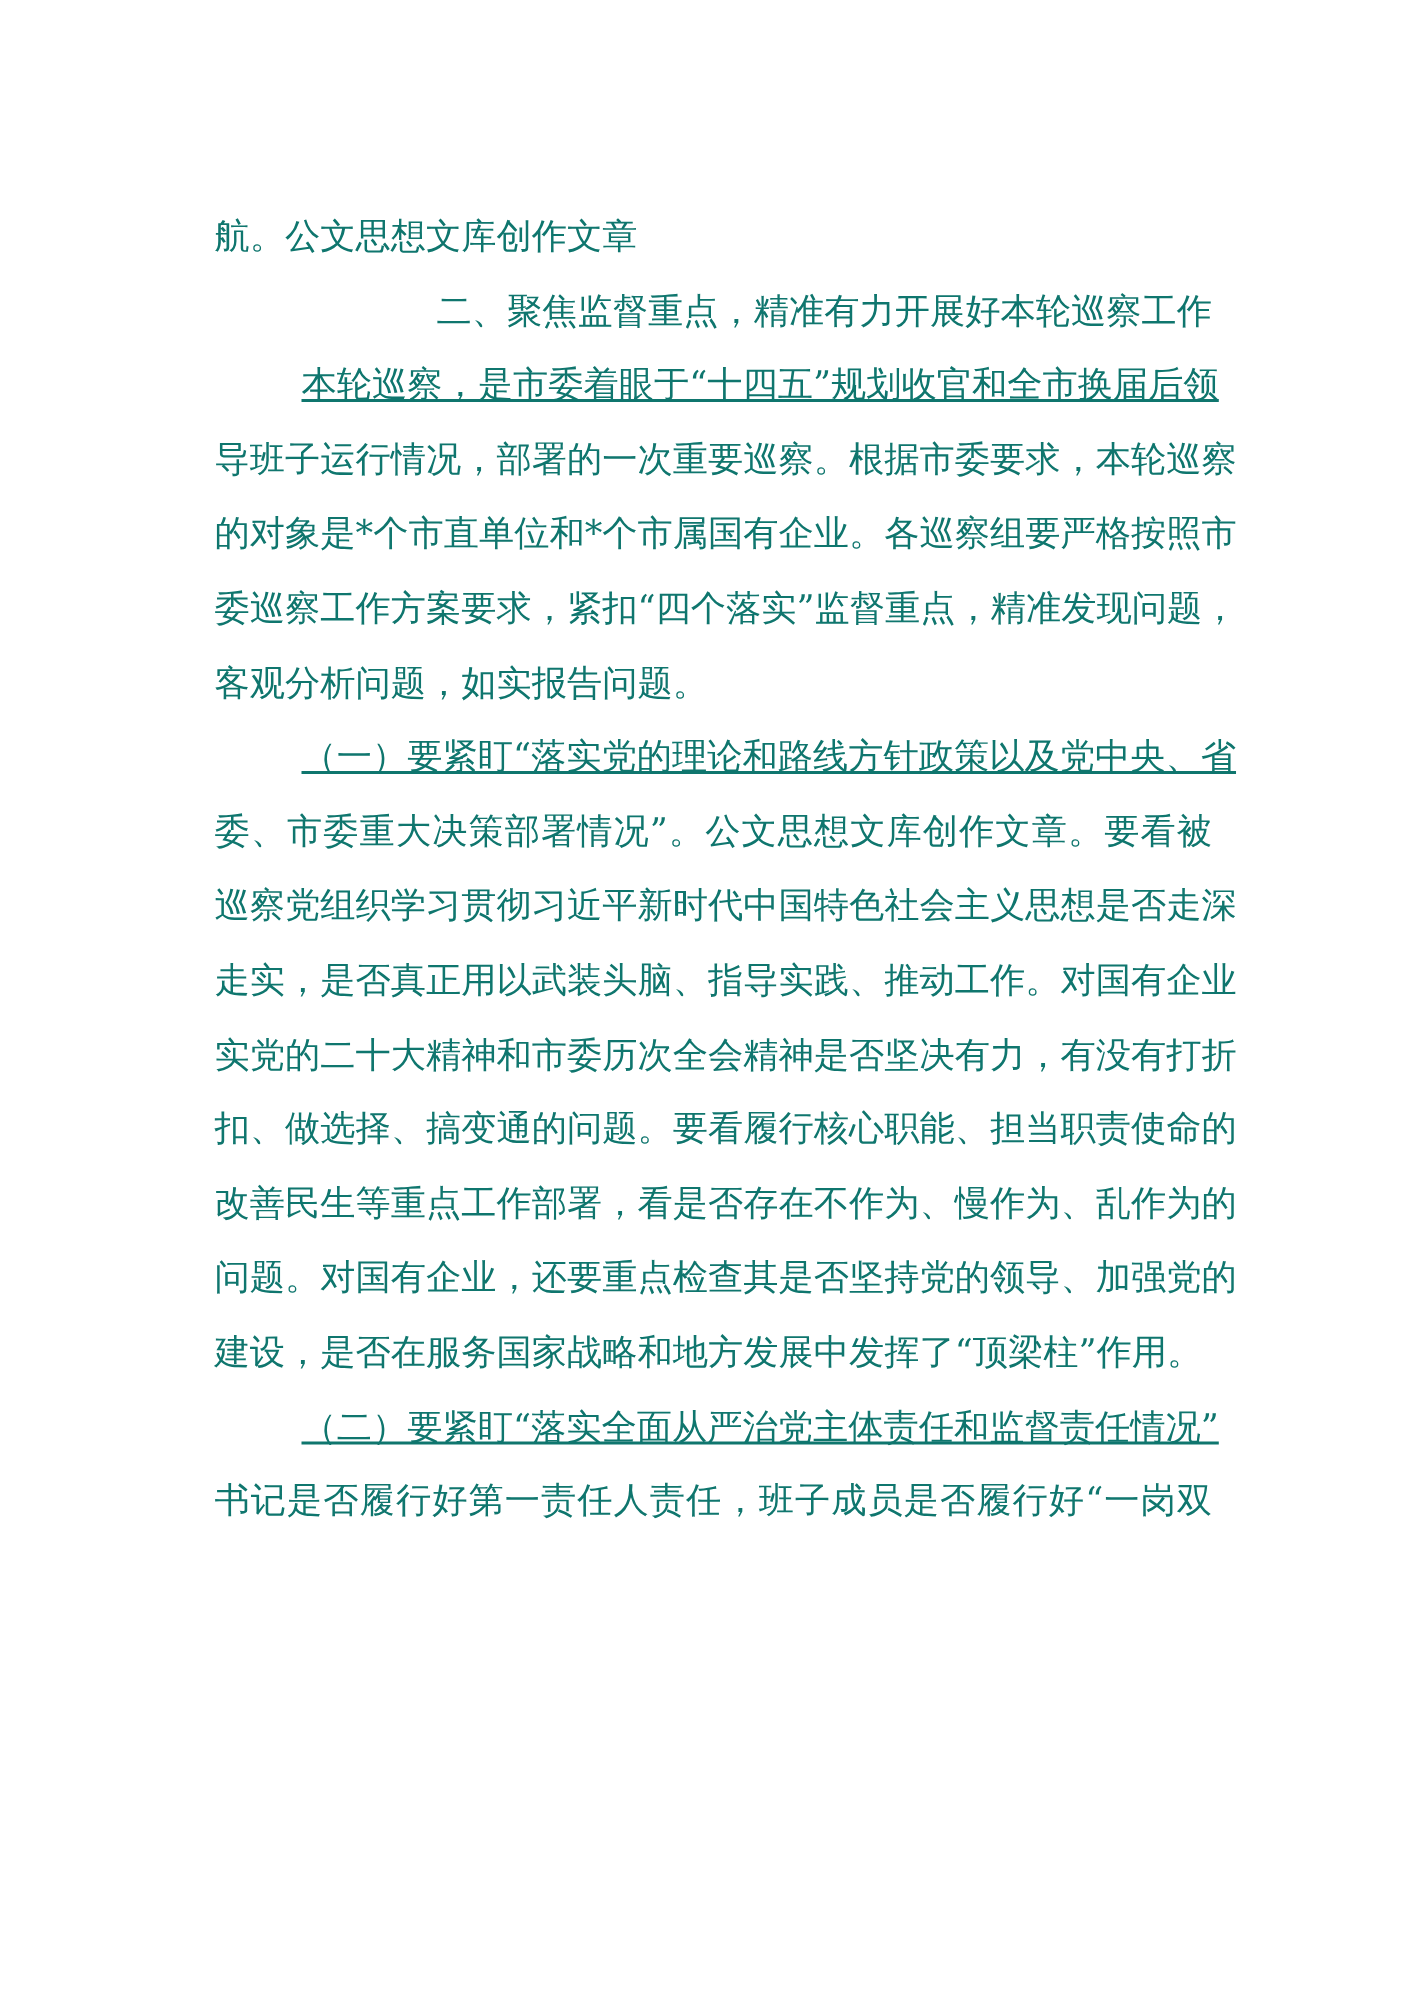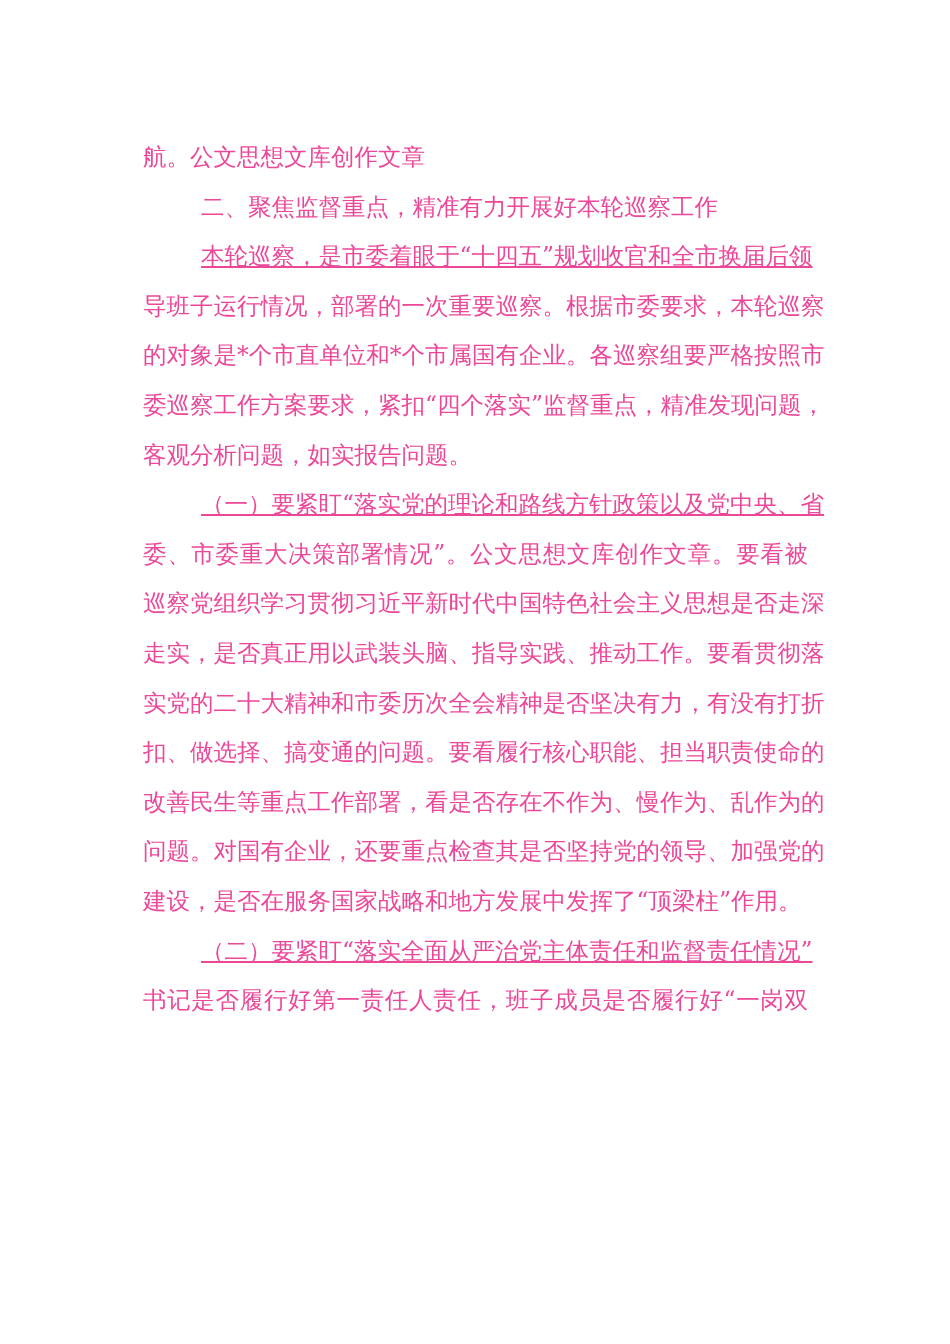--- a/index.html
+++ b/index.html
@@ -13,21 +13,21 @@
       position: relative;
       overflow: hidden;
     }
     .page {
       position: absolute;
       left: 143px;
       top: 133px;
       width: 665px;
       font-family: "DejaVu Serif", "Liberation Serif", serif;
       font-size: 23.5px;
-      color: #ec4899;
+      color: #0f766e;
       line-height: 49.6px;
     }
     .para {
       margin: 0;
       padding: 0;
       text-align: justify;
       text-justify: inter-character;
       word-break: break-all;
     }
     .line {
@@ -36,20 +36,21 @@
       text-align-last: justify;
       text-align: justify;
     }
     .line.last {
       text-align-last: left;
     }
     .heading {
       display: block;
       white-space: nowrap;
       padding-left: 58px;
+      text-align: right;
     }
     .indent-line {
       padding-left: 58px;
       text-decoration: underline;
     }
   </style>
 </head>
 <body>
 
 <div class="page">
@@ -63,21 +64,21 @@
     <span class="line">导班子运行情况，部署的一次重要巡察。根据市委要求，本轮巡察</span>
     <span class="line">的对象是*个市直单位和*个市属国有企业。各巡察组要严格按照市</span>
     <span class="line">委巡察工作方案要求，紧扣“四个落实”监督重点，精准发现问题，</span>
     <span class="line last">客观分析问题，如实报告问题。</span>
   </div>
 
   <div class="para">
     <span class="line indent-line">（一）要紧盯“落实党的理论和路线方针政策以及党中央、省</span>
     <span class="line">委、市委重大决策部署情况”。公文思想文库创作文章。要看被</span>
     <span class="line">巡察党组织学习贯彻习近平新时代中国特色社会主义思想是否走深</span>
-    <span class="line">走实，是否真正用以武装头脑、指导实践、推动工作。要看贯彻落</span>
+    <span class="line">走实，是否真正用以武装头脑、指导实践、推动工作。对国有企业</span>
     <span class="line">实党的二十大精神和市委历次全会精神是否坚决有力，有没有打折</span>
     <span class="line">扣、做选择、搞变通的问题。要看履行核心职能、担当职责使命的</span>
     <span class="line">改善民生等重点工作部署，看是否存在不作为、慢作为、乱作为的</span>
     <span class="line">问题。对国有企业，还要重点检查其是否坚持党的领导、加强党的</span>
     <span class="line last">建设，是否在服务国家战略和地方发展中发挥了“顶梁柱”作用。</span>
   </div>
 
   <div class="para">
     <span class="line indent-line">（二）要紧盯“落实全面从严治党主体责任和监督责任情况”</span>
     <span class="line">书记是否履行好第一责任人责任，班子成员是否履行好“一岗双</span>

